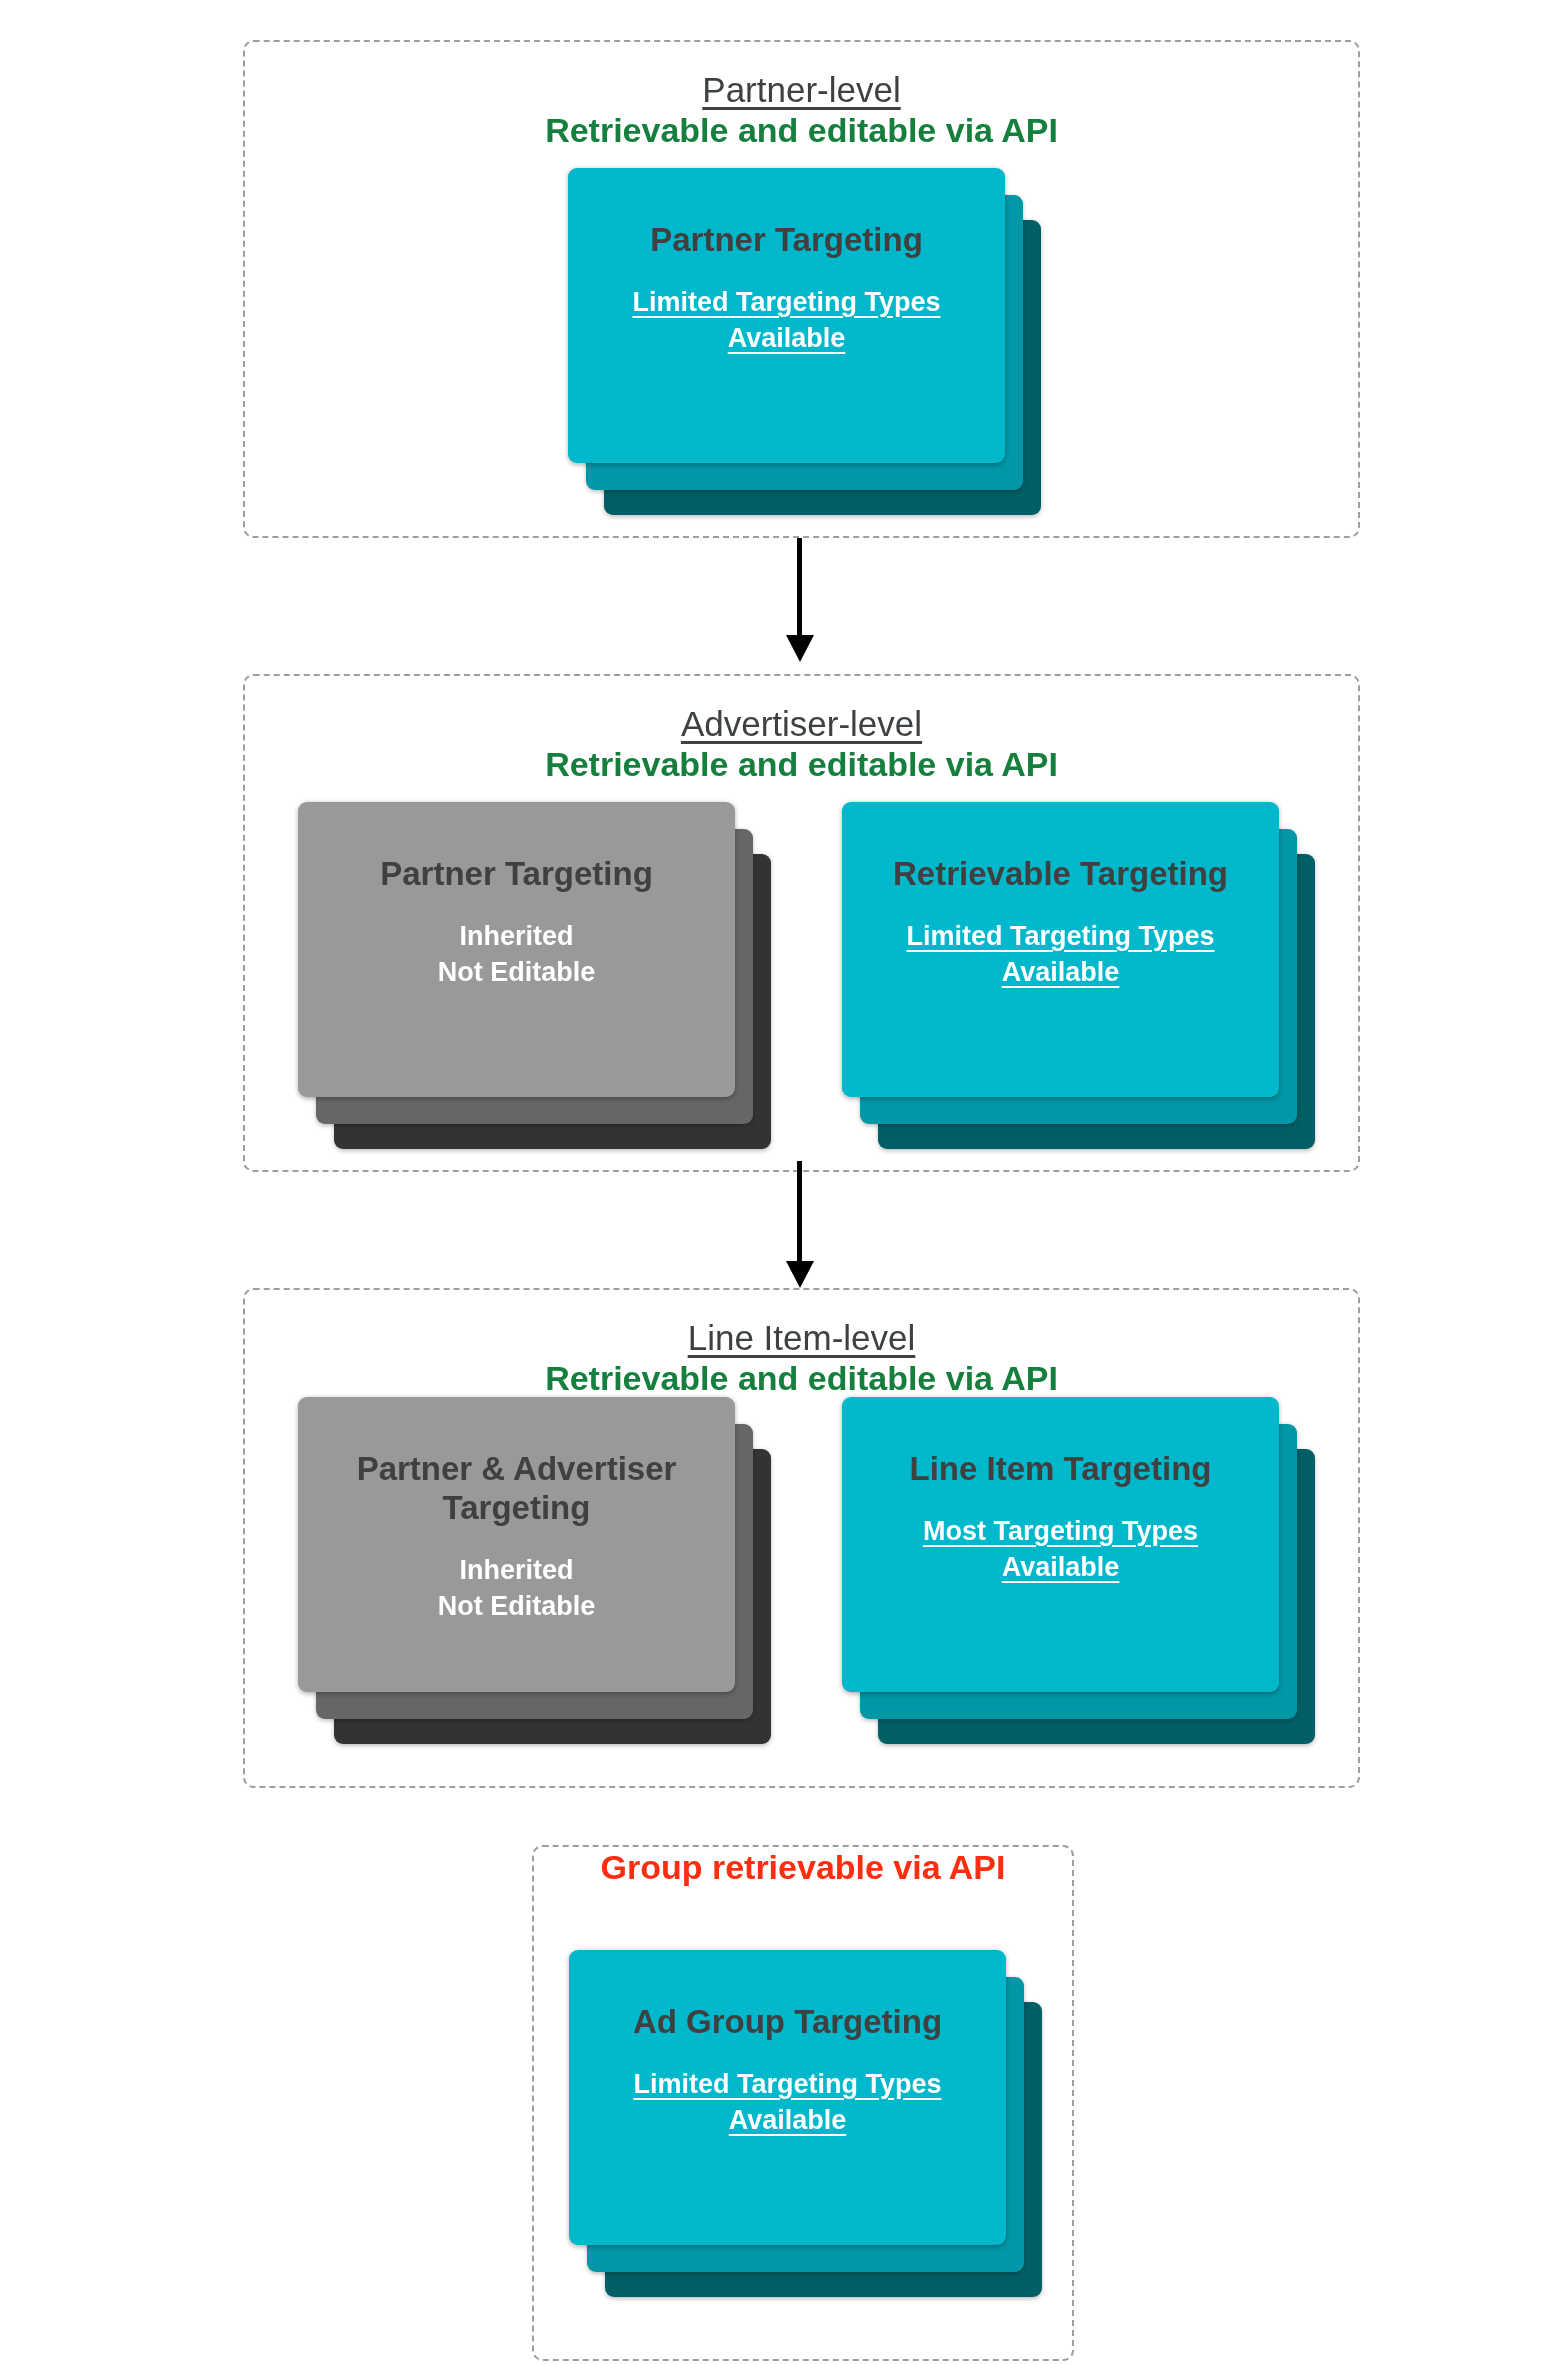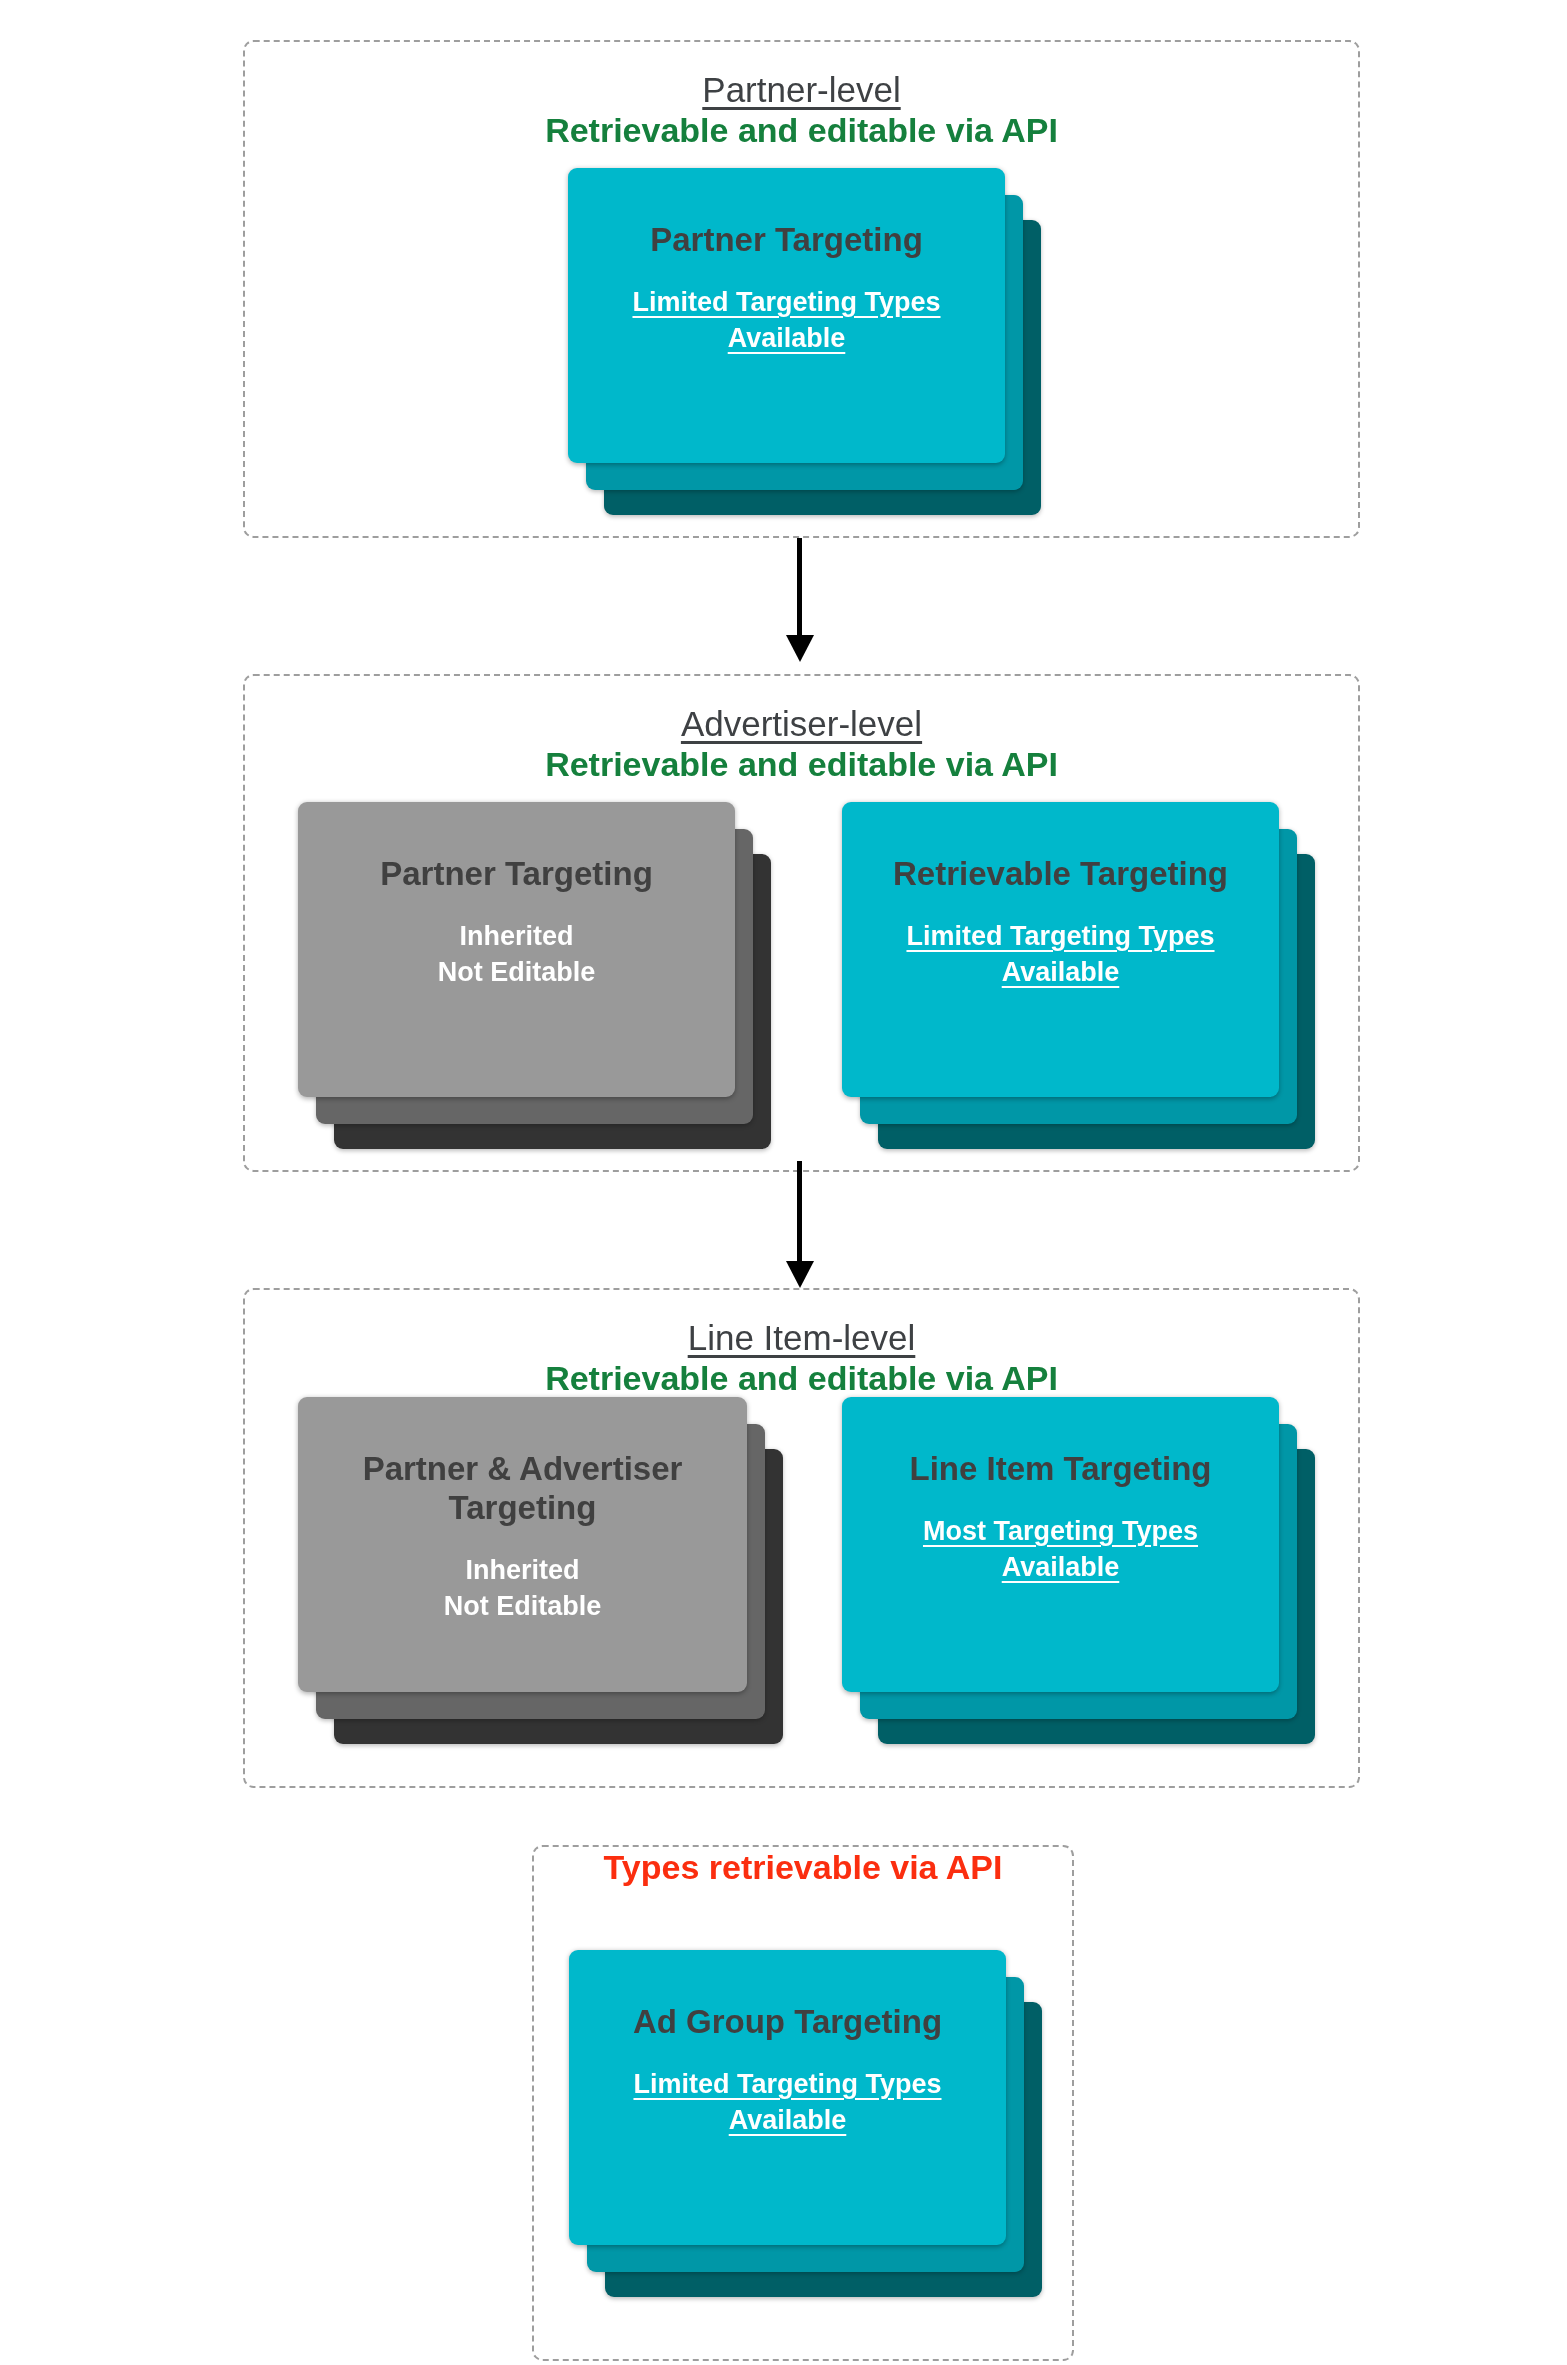--- a/index.html
+++ b/index.html
@@ -100,21 +100,21 @@
     width:0;height:0;
     border-left:14.3px solid transparent;
     border-right:14.3px solid transparent;
     border-top:27px solid #000000;
   }
 
   
   #sec-partner    .stack.c0{left:323px; top:126px;}
   #sec-advertiser .stack.c0{left:53px;  top:126px;}
   #sec-advertiser .stack.c1{left:597px; top:126px;}
-  #sec-lineitem   .stack.c0{left:53px;  top:107px;padding-left:12px;}
+  #sec-lineitem   .stack.c0{left:53px;  top:107px;}
   #sec-lineitem   .stack.c1{left:597px; top:107px;}
   #sec-adgroup    .stack.c0{left:35px;  top:103px;}
 </style>
 </head>
 <body>
 
 <div id="page">
 
   <div class="section" id="sec-partner">
     <div class="sec-title">Partner-level</div>
@@ -190,21 +190,21 @@
         <div class="card-title">Line Item Targeting</div>
         <div class="card-body underlined">
           <span class="line">Most Targeting Types</span>
           <span class="line">Available</span>
         </div>
       </div>
     </div>
   </div>
 
   <div class="section" id="sec-adgroup">
-    <div class="sec-subtitle red">Types retrievable via API</div>
+    <div class="sec-subtitle red">Group retrievable via API</div>
     <div class="stack teal c0">
       <div class="layer back"></div>
       <div class="layer mid"></div>
       <div class="card">
         <div class="card-title">Ad Group Targeting</div>
         <div class="card-body underlined">
           <span class="line">Limited Targeting Types</span>
           <span class="line">Available</span>
         </div>
       </div>

